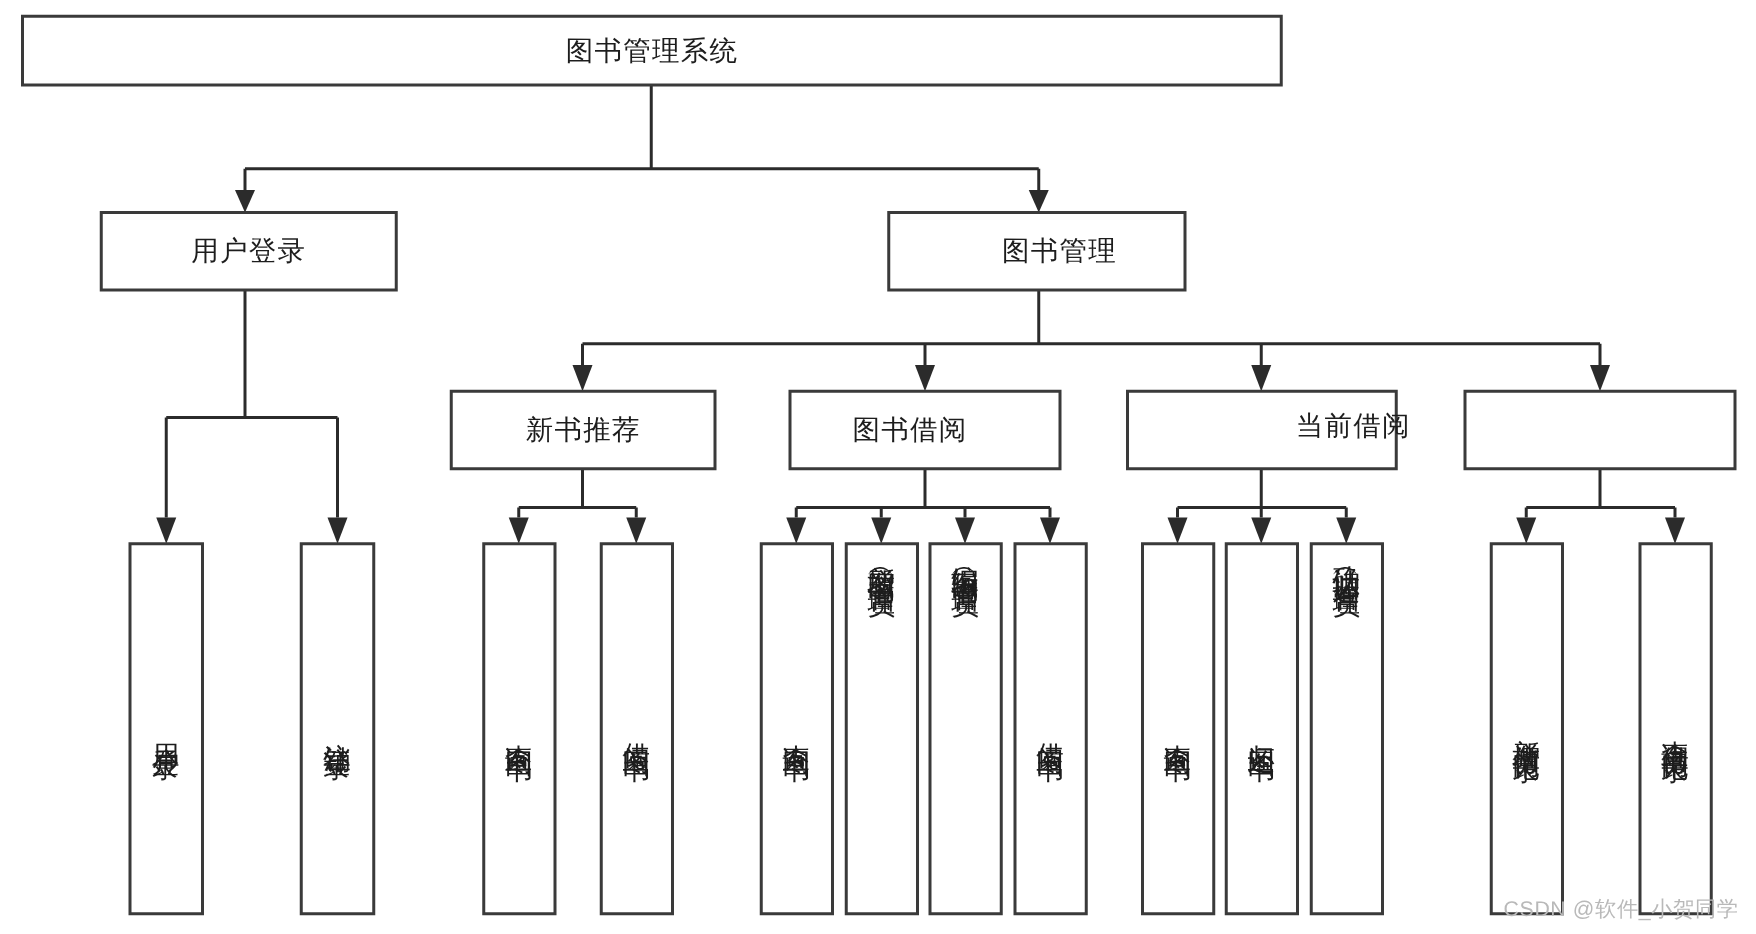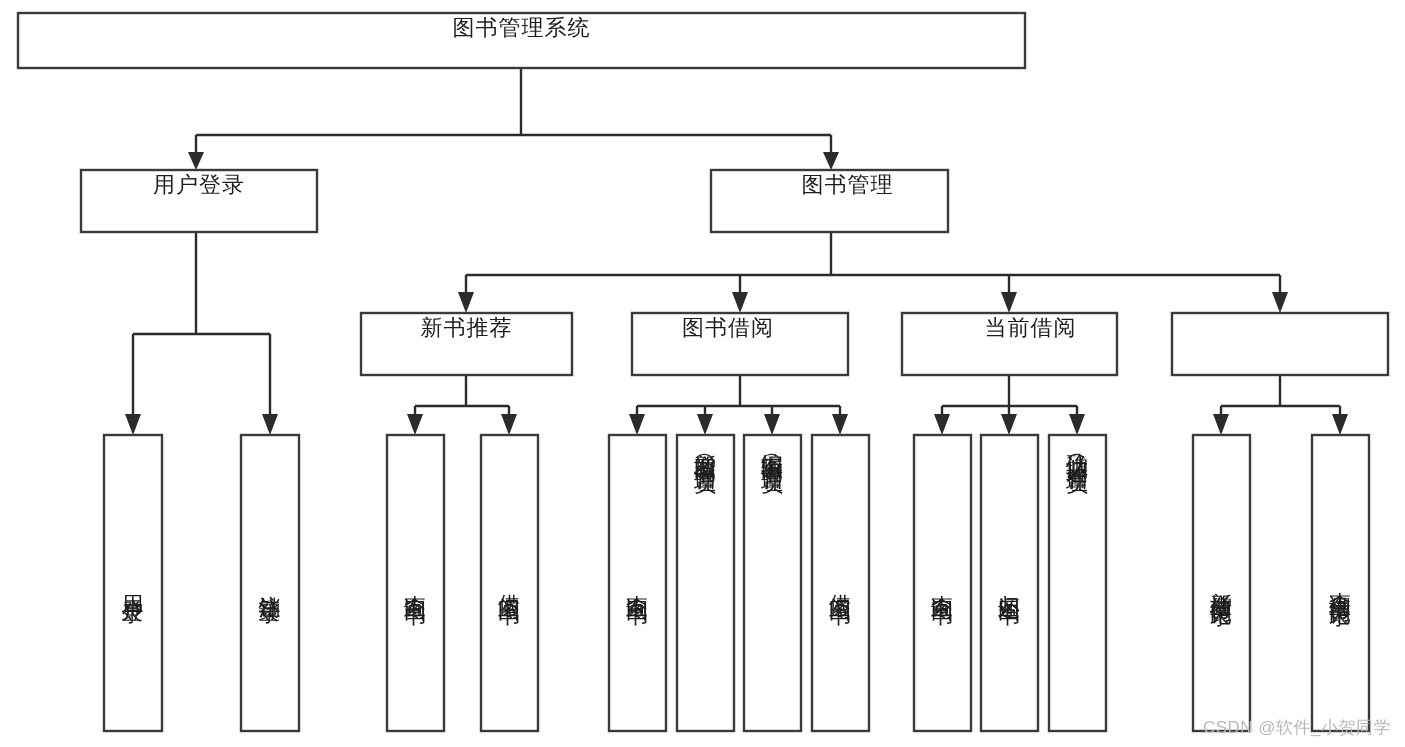--- a/index.html
+++ b/index.html
@@ -54,20 +54,21 @@
     font-family: "Liberation Sans", "DejaVu Sans", sans-serif;
     font-size: 22px;
     line-height: 1.05;
     color: #1d1d1d;
     letter-spacing: 3px;
     white-space: nowrap;
   }
   .hlabel-wrap {
     position: absolute;
     display: flex;
+    align-items: center;
     justify-content: center;
     pointer-events: none;
   }
   .hlabel-text {
     font-family: "Liberation Sans", "DejaVu Sans", sans-serif;
     font-size: 22px;
     color: #1d1d1d;
     letter-spacing: 1px;
     white-space: nowrap;
   }
@@ -207,21 +208,21 @@
   <div class="hlabel-wrap" style="left:711px; top:170px; width:237px; height:62px;margin-left:18px;">
     <span class="hlabel-text">图书管理</span>
   </div>
 
   <div class="hlabel-wrap" style="left:361px; top:313px; width:211px; height:62px;">
     <span class="hlabel-text">新书推荐</span>
   </div>
   <div class="hlabel-wrap" style="left:632px; top:313px; width:192px; height:62px;">
     <span class="hlabel-text">图书借阅</span>
   </div>
-  <div class="hlabel-wrap" style="left:886px; top:313px; width:215px; height:56px;padding-left:37px;">
+  <div class="hlabel-wrap" style="left:938px; top:313px; width:215px; height:56px;padding-left:37px;">
     <span class="hlabel-text">当前借阅</span>
   </div>
 
   <div class="vlabel-wrap" style="left:104px; top:435px; width:58px; height:296px;">
     <span class="vlabel-text">用户登录</span>
   </div>
   <div class="vlabel-wrap" style="left:241px; top:435px; width:58px; height:296px;">
     <span class="vlabel-text">注销登录</span>
   </div>
 

